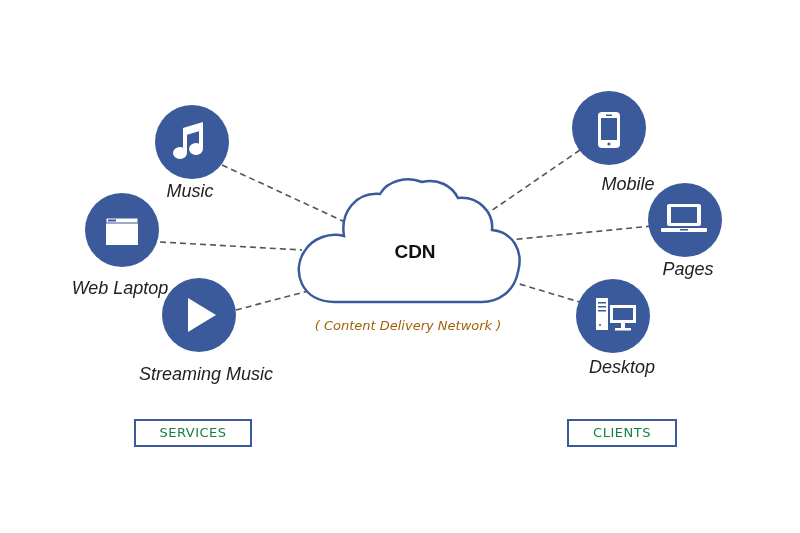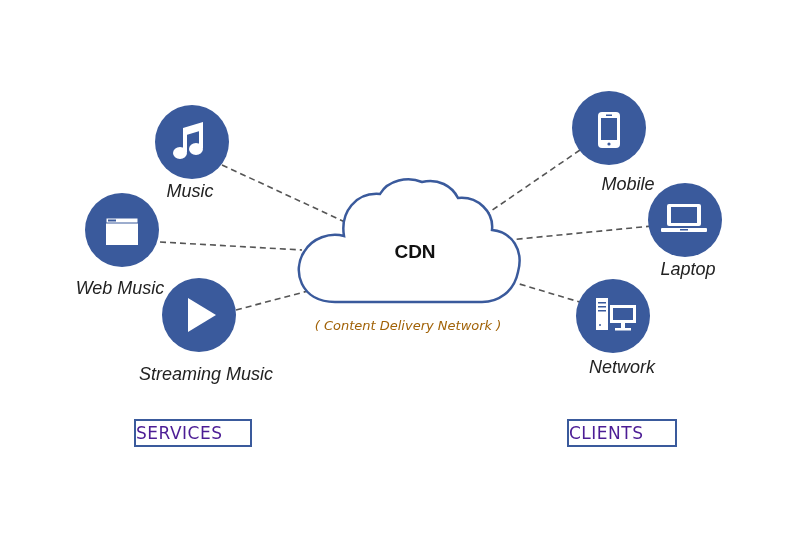--- a/index.html
+++ b/index.html
@@ -3,21 +3,21 @@
 <meta charset="utf-8">
 <style>
   html,body{margin:0;padding:0;background:#fff;}
   body{width:800px;height:533px;position:relative;overflow:hidden;font-family:"DejaVu Sans",sans-serif;}
   #diagram{position:absolute;left:0;top:0;width:800px;height:533px;}
   .node-circle{fill:#3a5a9c;}
   .conn{stroke:#555;stroke-width:1.6;stroke-dasharray:6 4;fill:none;}
   .label{position:absolute;font-family:Liberation Sans, sans-serif;font-size:18px;color:#222;font-style:italic;white-space:nowrap;transform:translateX(-50%);}
   .cdn-title{position:absolute;left:415px;top:241px;transform:translateX(-50%);font-size:19px;font-weight:bold;color:#111;font-family:"Liberation Sans",sans-serif;}
   .cdn-sub{position:absolute;left:408px;top:318px;transform:translateX(-50%);font-size:13px;font-style:italic;color:#a16207;white-space:nowrap;}
-  .box{position:absolute;border:2px solid #3a5a9c;background:#fff;font-size:17px;color:#4c1d95;line-height:24px;letter-spacing:0.5px;font-family:"DejaVu Sans",sans-serif;}
+  .box{position:absolute;border:2px solid #3a5a9c;background:#fff;font-size:13px;color:#15803d;text-align:center;line-height:24px;letter-spacing:0.5px;font-family:"DejaVu Sans",sans-serif;}
 </style>
 </head>
 <body>
 
 <svg id="diagram" viewBox="0 0 800 533">
 
   <line class="conn" x1="222" y1="165" x2="345" y2="222"></line>
   <line class="conn" x1="160" y1="242" x2="302" y2="250"></line>
   <line class="conn" x1="236" y1="310" x2="308" y2="291"></line>
   <line class="conn" x1="580" y1="150" x2="488" y2="213"></line>
@@ -87,21 +87,21 @@
       <rect x="621" y="323" width="4" height="5" fill="#fff"></rect>
       <rect x="615" y="328" width="16" height="2.5" fill="#fff"></rect>
     </g>
   </g>
 </svg>
 
 <div class="cdn-title">CDN</div>
 <div class="cdn-sub">( Content Delivery Network )</div>
 
 <div class="label" style="left:190px;top:181px;">Music</div>
-<div class="label" style="left:120px;top:278px;">Web Music</div>
+<div class="label" style="left:120px;top:278px;">Web Laptop</div>
 <div class="label" style="left:206px;top:364px;">Streaming Music</div>
 
 <div class="label" style="left:612px;top:174px;margin-left:16px;">Mobile</div>
-<div class="label" style="left:688px;top:259px;">Laptop</div>
-<div class="label" style="left:622px;top:357px;">Network</div>
+<div class="label" style="left:688px;top:259px;">Pages</div>
+<div class="label" style="left:622px;top:357px;">Desktop</div>
 
 <div class="box" style="left:134px;top:419px;width:114px;height:24px;">SERVICES</div>
 <div class="box" style="left:567px;top:419px;width:106px;height:24px;">CLIENTS</div>
 
 </body></html>

